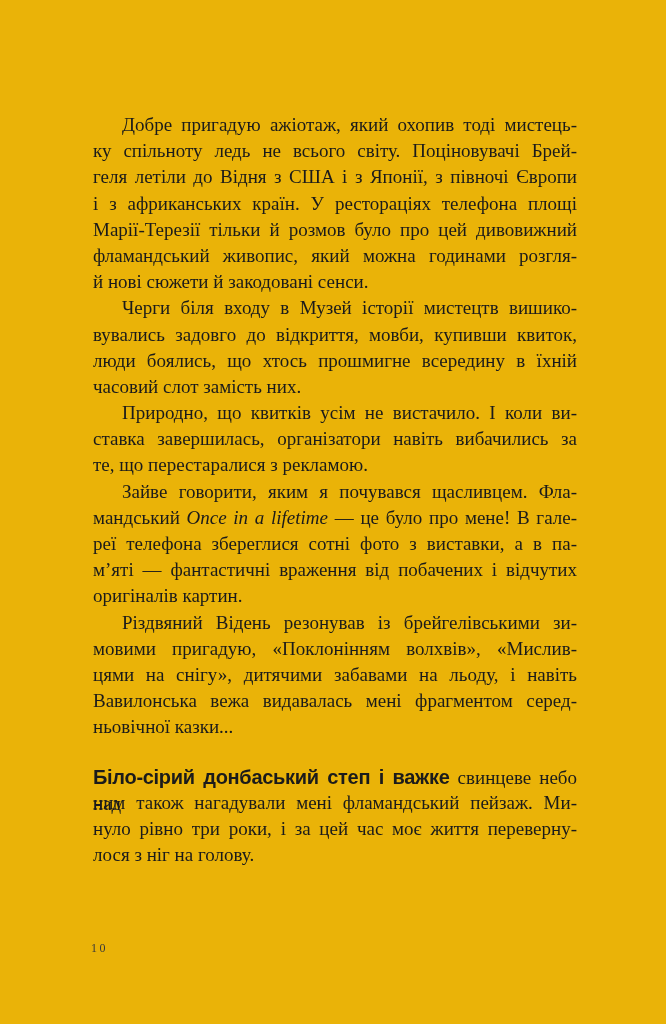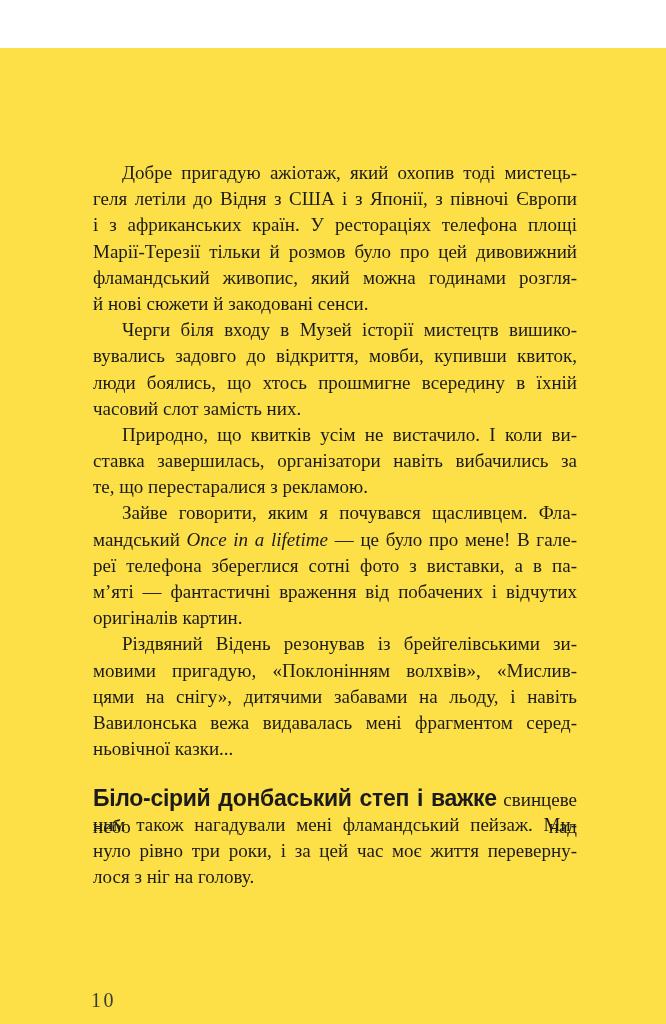--- a/index.html
+++ b/index.html
@@ -9,22 +9,21 @@
   }
   body {
     width: 666px;
     height: 1024px;
     position: relative;
     overflow: hidden;
   }
   .page {
     position: absolute;
     inset: 0;
-    background: #fde047;
-    margin-top: 48px;
+    background: #eab308;
   }
   .text-block {
     position: absolute;
     left: 93px;
     top: 112px;
     width: 484px;
     font-family: "Liberation Serif", serif;
     font-size: 19px;
     line-height: 26.2px;
     color: #1b1b1b;
@@ -44,40 +43,41 @@
     text-align-last: left;
   }
   .line.indent {
     padding-left: 29px;
   }
   .s-normal { font-style: normal; }
   .s-italic { font-style: italic; }
   .s-bold-sans {
     font-family: "Liberation Sans", sans-serif;
     font-weight: 700;
-    font-size: 23px;
+    font-size: 20px;
     letter-spacing: -0.3px;
   }
   .page-number {
     position: absolute;
     left: 91px;
     top: 941px;
     font-family: "Liberation Serif", serif;
-    font-size: 20px;
+    font-size: 12px;
     letter-spacing: 2.5px;
     color: #3a3a3a;
   }
 </style>
 </head>
 <body>
 
 <div class="page">
   <div class="text-block" id="text-block">
       <div class="paragraph">
         <div class="line indent"><span class="s-normal">Добре пригадую ажіотаж, який охопив тоді мистець-</span></div>
+        <div class="line"><span class="s-normal">ку спільноту ледь не всього світу. Поціновувачі Брей-</span></div>
         <div class="line"><span class="s-normal">геля летіли до Відня з США і з Японії, з півночі Європи</span></div>
         <div class="line"><span class="s-normal">і з африканських країн. У рестораціях телефона площі</span></div>
         <div class="line"><span class="s-normal">Марії-Терезії тільки й розмов було про цей дивовижний</span></div>
         <div class="line"><span class="s-normal">фламандський живопис, який можна годинами розгля-</span></div>
         <div class="line last"><span class="s-normal">й нові сюжети й закодовані сенси.</span></div>
       </div>
       <div class="paragraph">
         <div class="line indent"><span class="s-normal">Черги біля входу в Музей історії мистецтв вишико-</span></div>
         <div class="line"><span class="s-normal">вувались задовго до відкриття, мовби, купивши квиток,</span></div>
         <div class="line"><span class="s-normal">люди боялись, що хтось прошмигне всередину в їхній</span></div>

